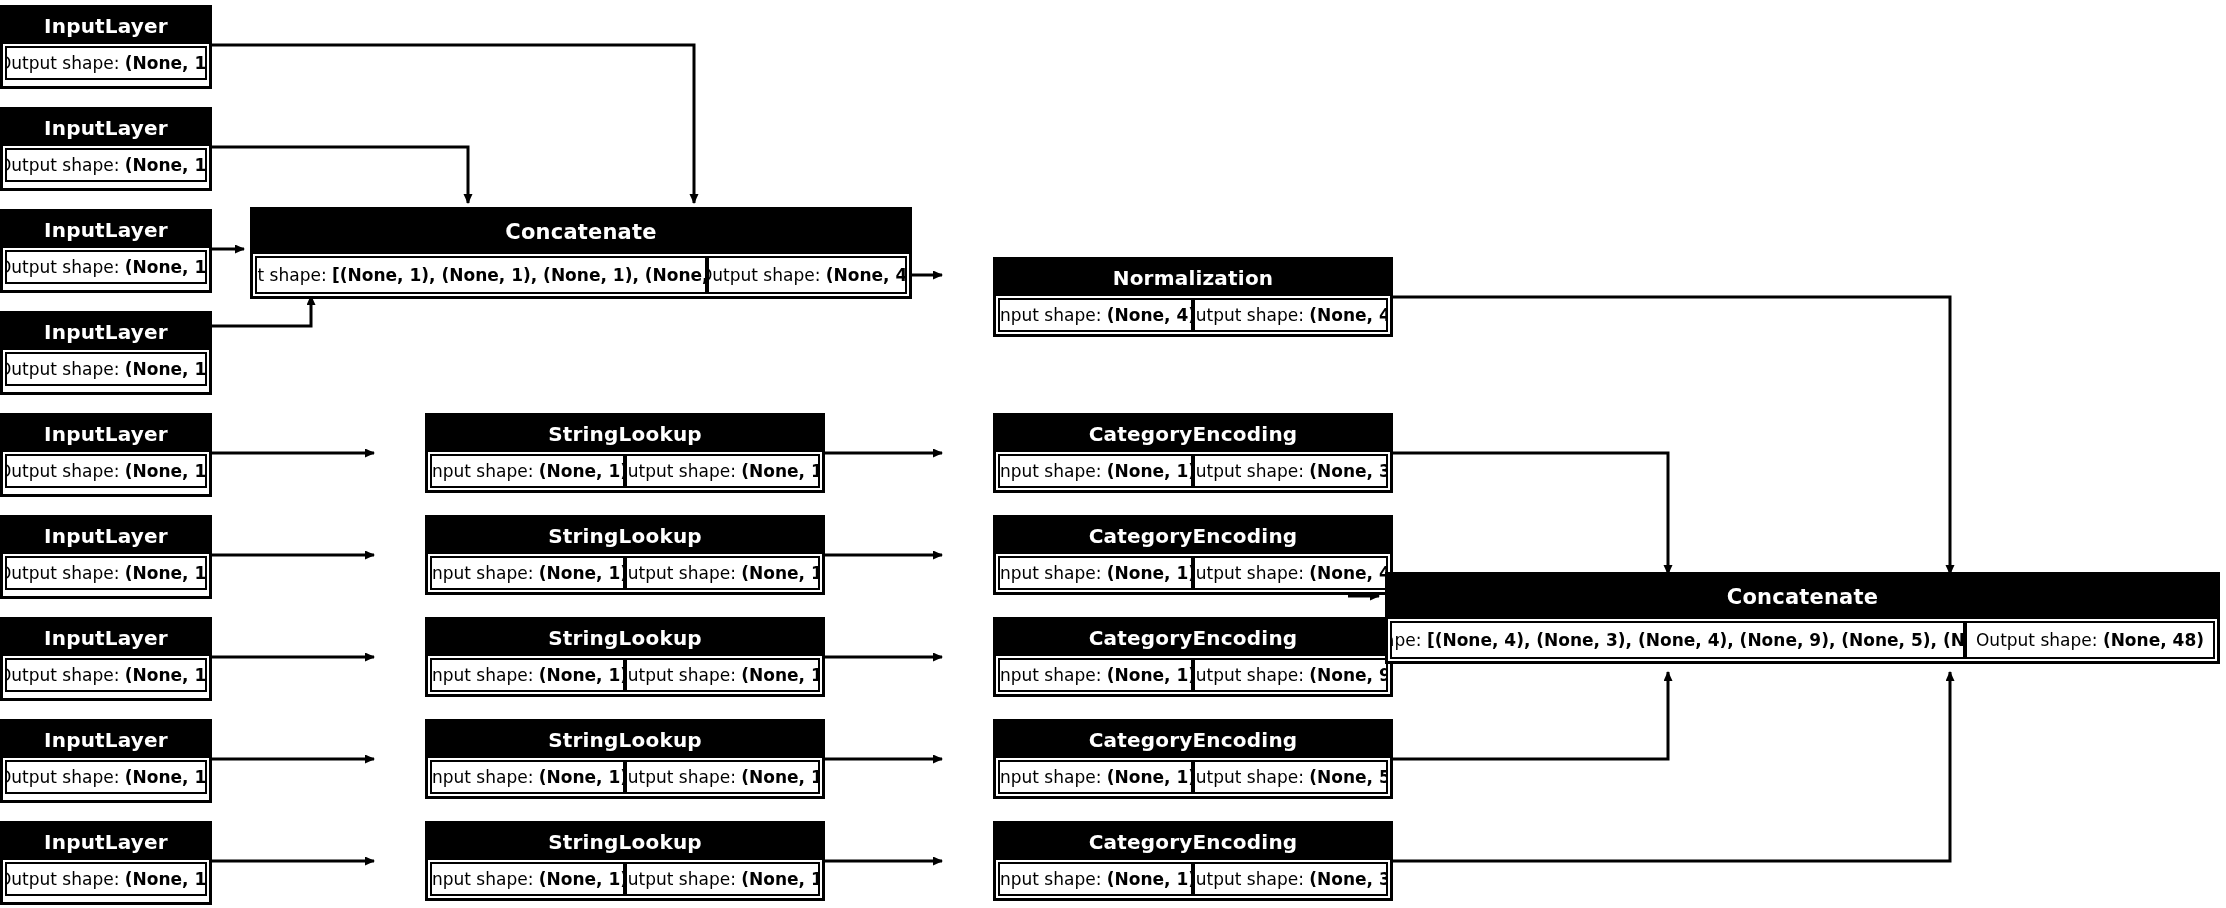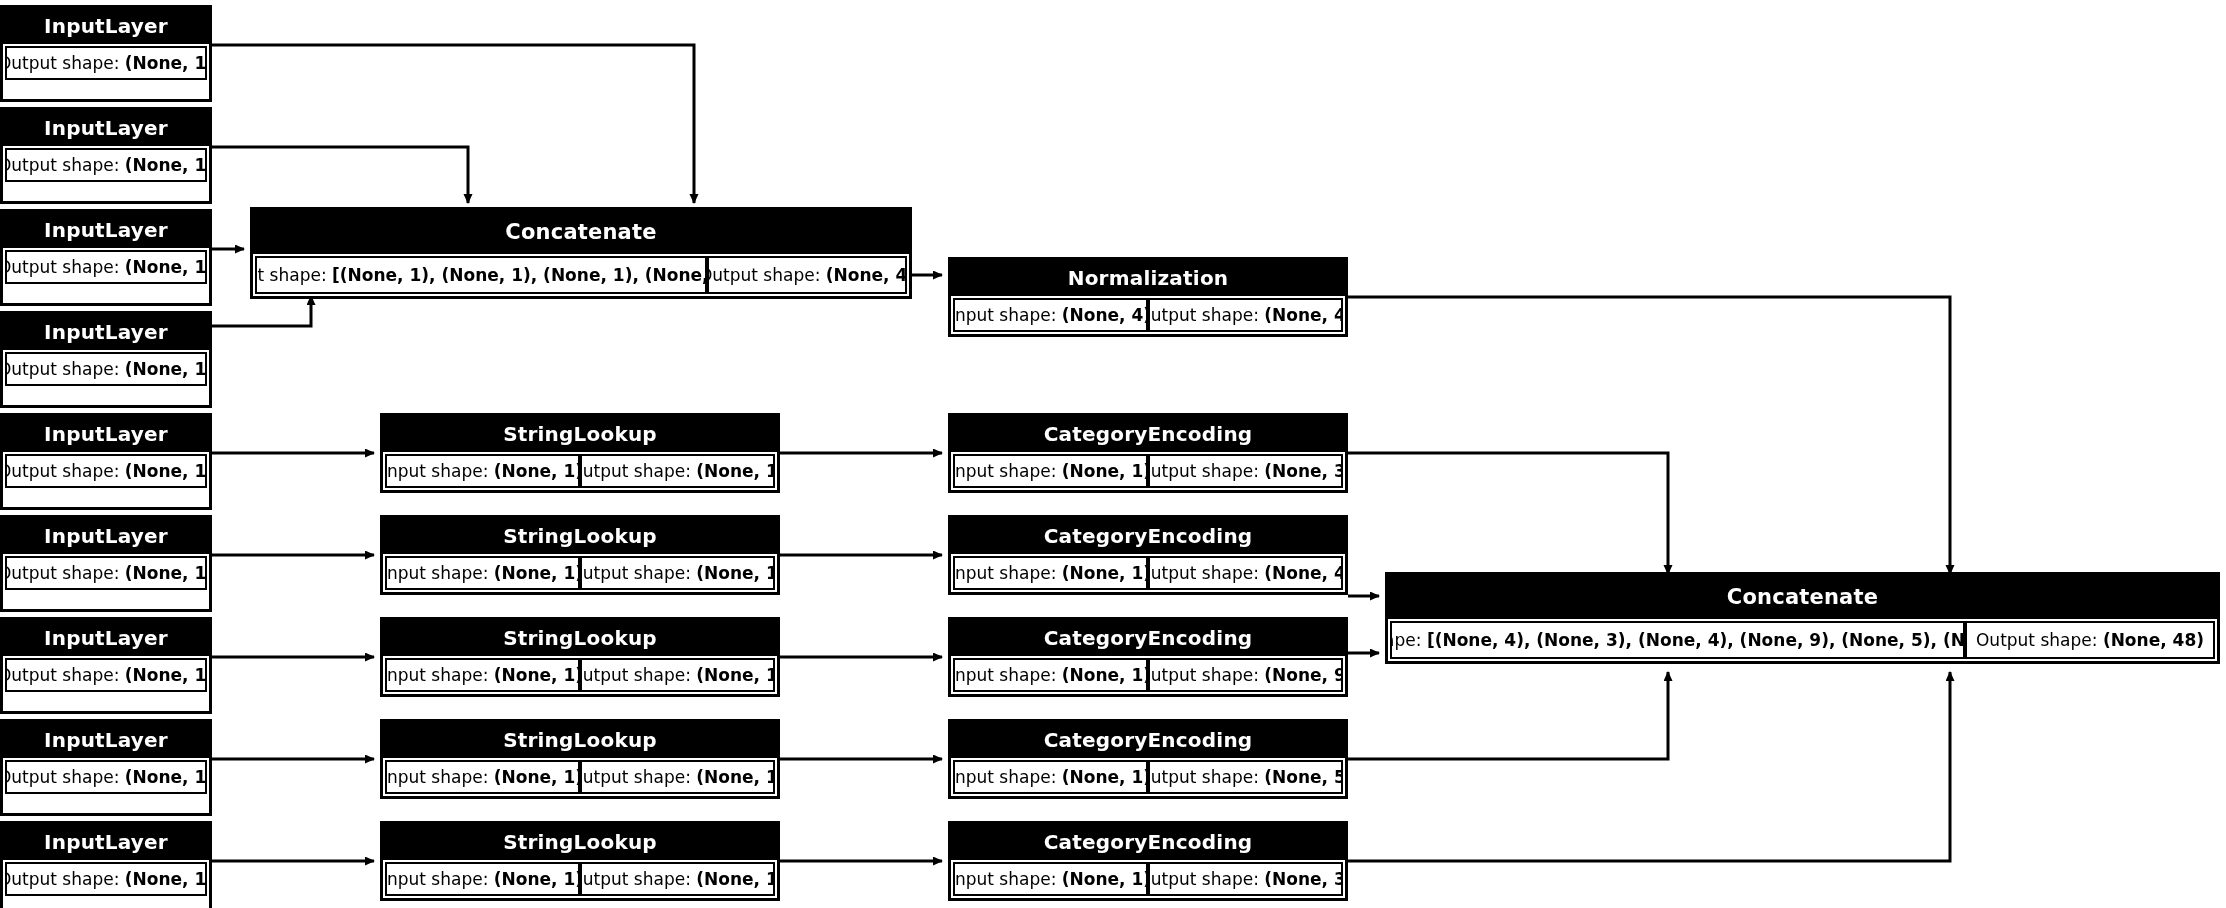--- a/index.html
+++ b/index.html
@@ -17,26 +17,26 @@
   .cell{
     box-sizing:border-box;display:flex;align-items:center;justify-content:center;
     border:2px solid #000000;background:#ffffff;color:#000000;white-space:nowrap;
     overflow:hidden;padding:0 8px;
   }
   .cell + .cell{border-left:2px solid #000000;}
   .cell b{font-weight:bold;}
   .cell .lbl{font-weight:normal;}
 
   
-  .n-input{width:212px;height:97px;}
+  .n-input{width:212px;height:84px;}
   .n-input .title{height:36px;font-size:20px;}
   .n-input .shapes{height:38px;padding:2px;}
   .n-input .cell{flex:1 1 auto;font-size:17px;}
 
-  .n-mid{height:80px;}
+  .n-mid{height:80px;margin-left:45px;}
   .n-mid .title{height:36px;font-size:20px;}
   .n-mid .shapes{height:38px;padding:2px;}
   .n-mid .cell{flex:1 1 50%;font-size:17px;}
 
   .n-concat-top{height:92px;}
   .n-concat-top .title{height:44px;font-size:21px;}
   .n-concat-top .shapes{height:42px;padding:2px;}
   .n-concat-top .cell{font-size:17px;}
   .n-concat-top .cell.in{flex:0 0 452px;}
   .n-concat-top .cell.out{flex:1 1 auto;}

